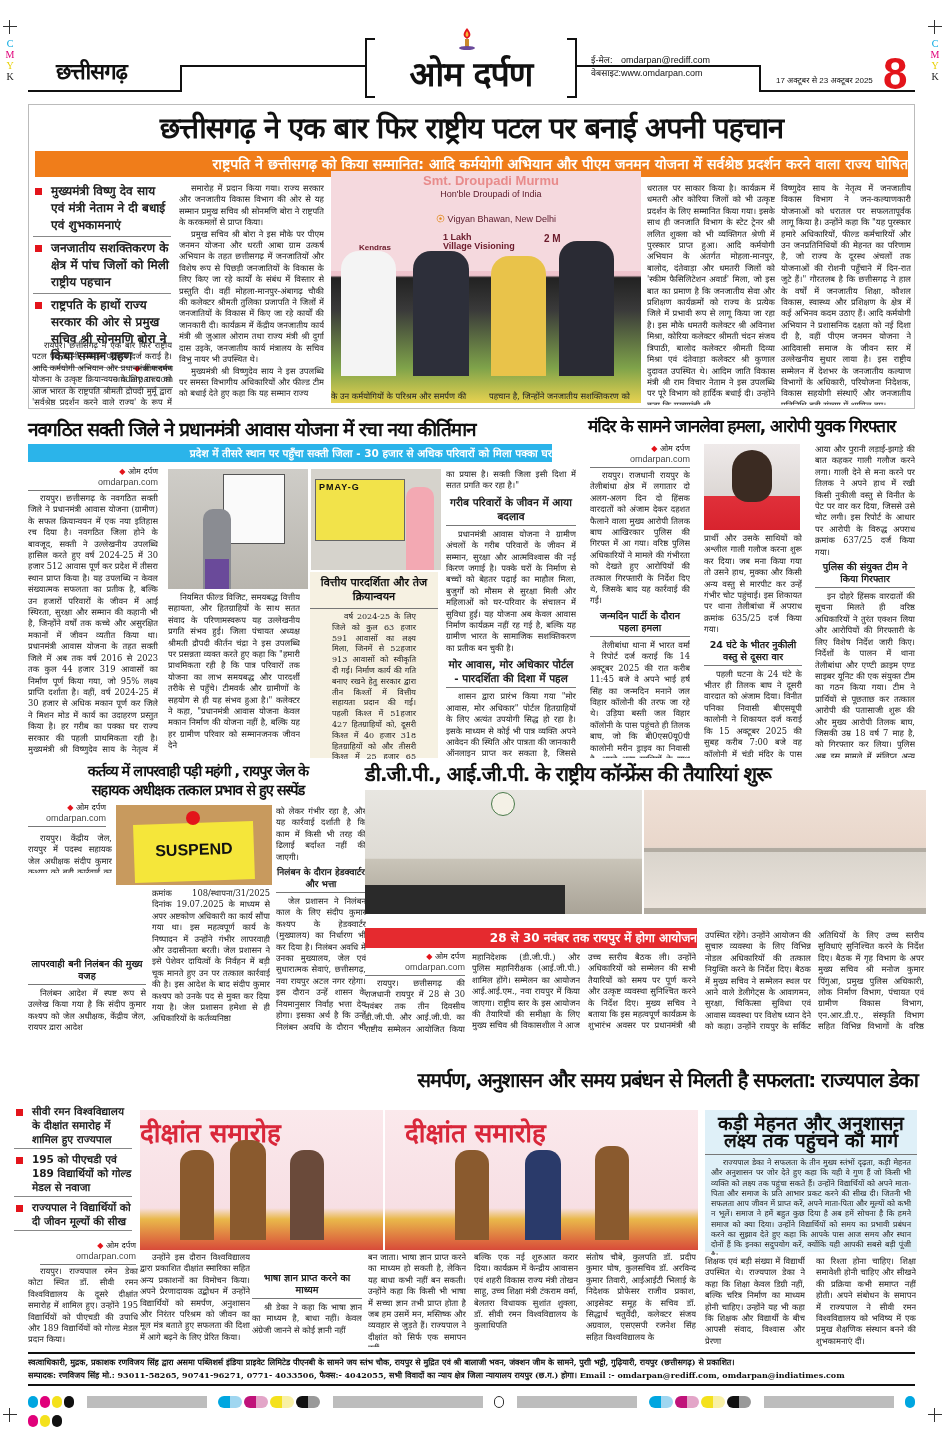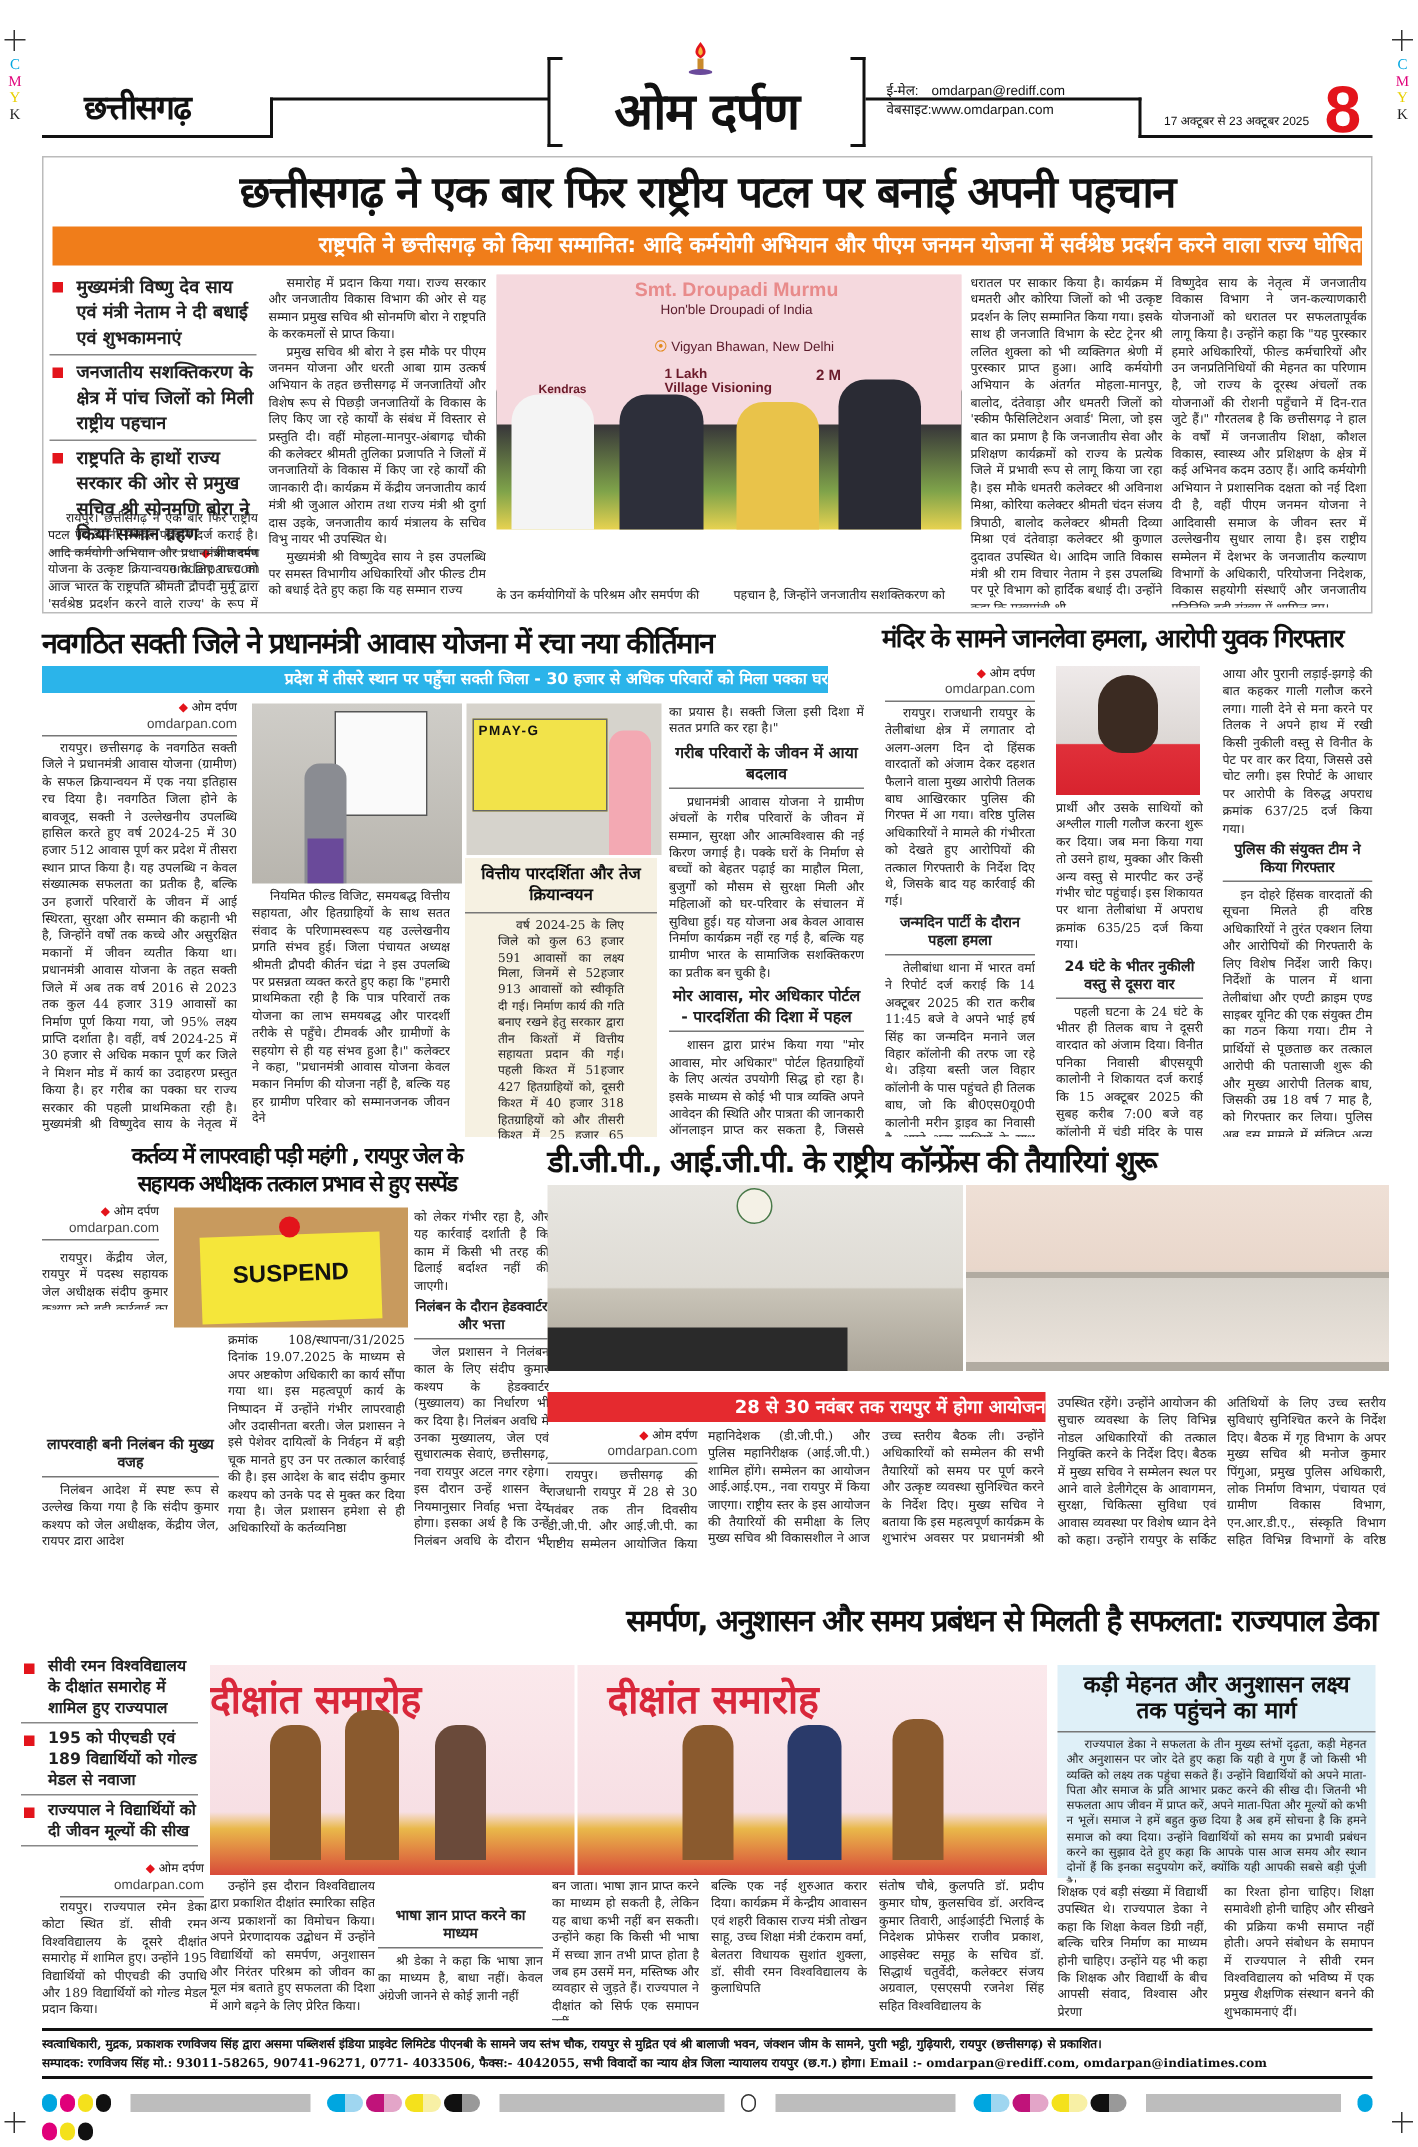--- a/index.html
+++ b/index.html
@@ -93,21 +93,21 @@
 
   <div class="abs" style="left:4px;top:258px;width:140px">
     <div class="byline"><span class="dot">◆</span> <span>ओम दर्पण</span><span class="site">omdarpan.com</span></div>
   </div>
 
   <div class="abs col" style="left:150px;top:78px;width:145px;height:222px">
     <p>समारोह में प्रदान किया गया। राज्य सरकार और जनजातीय विकास विभाग की ओर से यह सम्मान प्रमुख सचिव श्री सोनमणि बोरा ने राष्ट्रपति के करकमलों से प्राप्त किया।</p>
     <p>प्रमुख सचिव श्री बोरा ने इस मौके पर पीएम जनमन योजना और धरती आबा ग्राम उत्कर्ष अभियान के तहत छत्तीसगढ़ में जनजातियों और विशेष रूप से पिछड़ी जनजातियों के विकास के लिए किए जा रहे कार्यों के संबंध में विस्तार से प्रस्तुति दी। वहीं मोहला-मानपुर-अंबागढ़ चौकी की कलेक्टर श्रीमती तुलिका प्रजापति ने जिलों में जनजातियों के विकास में किए जा रहे कार्यों की जानकारी दी। कार्यक्रम में केंद्रीय जनजातीय कार्य मंत्री श्री जुआल ओराम तथा राज्य मंत्री श्री दुर्गा दास उइके, जनजातीय कार्य मंत्रालय के सचिव विभु नायर भी उपस्थित थे।</p>
     <p>मुख्यमंत्री श्री विष्णुदेव साय ने इस उपलब्धि पर समस्त विभागीय अधिकारियों और फील्ड टीम को बधाई देते हुए कहा कि यह सम्मान राज्य</p>
   </div>
-  <div class="abs photo" style="left:302px;top:78px;width:310px;height:170px;background:linear-gradient(#f4d7dd 0%,#efc4cd 45%,#222 46%,#3a3a3a 60%,#7fa34a 85%,#e7d250 100%)">
+  <div class="abs photo" style="left:302px;top:66px;width:310px;height:232px;background:linear-gradient(#f4d7dd 0%,#efc4cd 45%,#222 46%,#3a3a3a 60%,#7fa34a 85%,#e7d250 100%)">
     <div style="position:absolute;left:0;top:0;width:310px;height:100px;background:#f5d9de"></div>
     <div style="position:absolute;left:60px;top:2px;width:200px;text-align:center;font-family:'Liberation Sans',sans-serif;font-weight:bold;font-size:13px;color:#e88b8b">Smt. Droupadi Murmu</div>
     <div style="position:absolute;left:60px;top:18px;width:200px;text-align:center;font-family:'Liberation Sans',sans-serif;font-size:9px;color:#5a1a2a">Hon'ble Droupadi of India</div>
     <div style="position:absolute;left:80px;top:43px;width:170px;text-align:center;font-family:'Liberation Sans',sans-serif;font-size:9px;color:#5a1a2a"><span style="color:#e3891b">⦿ </span><span>Vigyan Bhawan, New Delhi</span></div>
     <div style="position:absolute;left:112px;top:62px;font-family:'Liberation Sans',sans-serif;font-weight:bold;font-size:9px;color:#6a1a2a;line-height:9px"><span>1 Lakh</span><br><span>Village Visioning</span></div>
     <div style="position:absolute;left:213px;top:62px;font-family:'Liberation Sans',sans-serif;font-weight:bold;font-size:10px;color:#6a1a2a">2 M</div>
     <div style="position:absolute;left:28px;top:72px;font-family:'Liberation Sans',sans-serif;font-weight:bold;font-size:8px;color:#6a1a2a">Kendras</div>
     <div style="position:absolute;left:10px;top:80px;width:55px;height:125px;background:#f4f4f4;border-radius:18px 18px 0 0"></div>
     <div style="position:absolute;left:82px;top:80px;width:56px;height:125px;background:#2d2f3a;border-radius:18px 18px 0 0"></div>
     <div style="position:absolute;left:160px;top:85px;width:55px;height:120px;background:#e9c34a;border-radius:18px 18px 0 0"></div>
@@ -284,21 +284,21 @@
   <div class="abs col" style="left:368px;top:1252px;width:98px;height:95px">
       <p style="text-indent:0">बन जाता। भाषा ज्ञान प्राप्त करने का माध्यम हो सकती है, लेकिन यह बाधा कभी नहीं बन सकती। उन्होंने कहा कि किसी भी भाषा में सच्चा ज्ञान तभी प्राप्त होता है जब हम उसमें मन, मस्तिष्क और व्यवहार से जुड़ते हैं। राज्यपाल ने दीक्षांत को सिर्फ एक समापन नहीं,</p>
     </div>
   <div class="abs col" style="left:474px;top:1252px;width:104px;height:95px">
       <p style="text-indent:0">बल्कि एक नई शुरुआत करार दिया। कार्यक्रम में केन्द्रीय आवासन एवं शहरी विकास राज्य मंत्री तोखन साहू, उच्च शिक्षा मंत्री टंकराम वर्मा, बेलतरा विधायक सुशांत शुक्ला, डॉ. सीवी रमन विश्वविद्यालय के कुलाधिपति</p>
     </div>
   <div class="abs col" style="left:586px;top:1252px;width:110px;height:95px">
       <p style="text-indent:0">संतोष चौबे, कुलपति डॉ. प्रदीप कुमार घोष, कुलसचिव डॉ. अरविन्द कुमार तिवारी, आईआईटी भिलाई के निदेशक प्रोफेसर राजीव प्रकाश, आइसेक्ट समूह के सचिव डॉ. सिद्धार्थ चतुर्वेदी, कलेक्टर संजय अग्रवाल, एसएसपी रजनेश सिंह सहित विश्वविद्यालय के</p>
     </div>
   <div class="abs" style="left:705px;top:1110px;width:212px;height:142px;background:#dff0f8">
-    <div class="boxhl" style="font-size:15px;line-height:17px;padding:5px 12px;border-bottom:1px solid #777">कड़ी मेहनत और अनुशासन लक्ष्य तक पहुंचने का मार्ग</div>
+    <div class="boxhl" style="font-size:19px;line-height:17px;padding:5px 12px;border-bottom:1px solid #777">कड़ी मेहनत और अनुशासन लक्ष्य तक पहुंचने का मार्ग</div>
     <div class="col" style="padding:3px 6px;height:100px;font-size:7.8px;line-height:10.3px">
         <p>राज्यपाल डेका ने सफलता के तीन मुख्य स्तंभों दृढ़ता, कड़ी मेहनत और अनुशासन पर जोर देते हुए कहा कि यही वे गुण हैं जो किसी भी व्यक्ति को लक्ष्य तक पहुंचा सकते हैं। उन्होंने विद्यार्थियों को अपने माता-पिता और समाज के प्रति आभार प्रकट करने की सीख दी। जितनी भी सफलता आप जीवन में प्राप्त करें, अपने माता-पिता और मूल्यों को कभी न भूलें। समाज ने हमें बहुत कुछ दिया है अब हमें सोचना है कि हमने समाज को क्या दिया। उन्होंने विद्यार्थियों को समय का प्रभावी प्रबंधन करने का सुझाव देते हुए कहा कि आपके पास आज समय और स्थान दोनों हैं कि इनका सदुपयोग करें, क्योंकि यही आपकी सबसे बड़ी पूंजी है।</p>
       </div>
   </div>
   <div class="abs col" style="left:705px;top:1256px;width:100px;height:92px">
       <p style="text-indent:0">शिक्षक एवं बड़ी संख्या में विद्यार्थी उपस्थित थे। राज्यपाल डेका ने कहा कि शिक्षा केवल डिग्री नहीं, बल्कि चरित्र निर्माण का माध्यम होनी चाहिए। उन्होंने यह भी कहा कि शिक्षक और विद्यार्थी के बीच आपसी संवाद, विश्वास और प्रेरणा</p>
     </div>
   <div class="abs col" style="left:816px;top:1256px;width:100px;height:92px">
       <p style="text-indent:0">का रिश्ता होना चाहिए। शिक्षा समावेशी होनी चाहिए और सीखने की प्रक्रिया कभी समाप्त नहीं होती। अपने संबोधन के समापन में राज्यपाल ने सीवी रमन विश्वविद्यालय को भविष्य में एक प्रमुख शैक्षणिक संस्थान बनने की शुभकामनाएं दीं।</p>
     </div>

